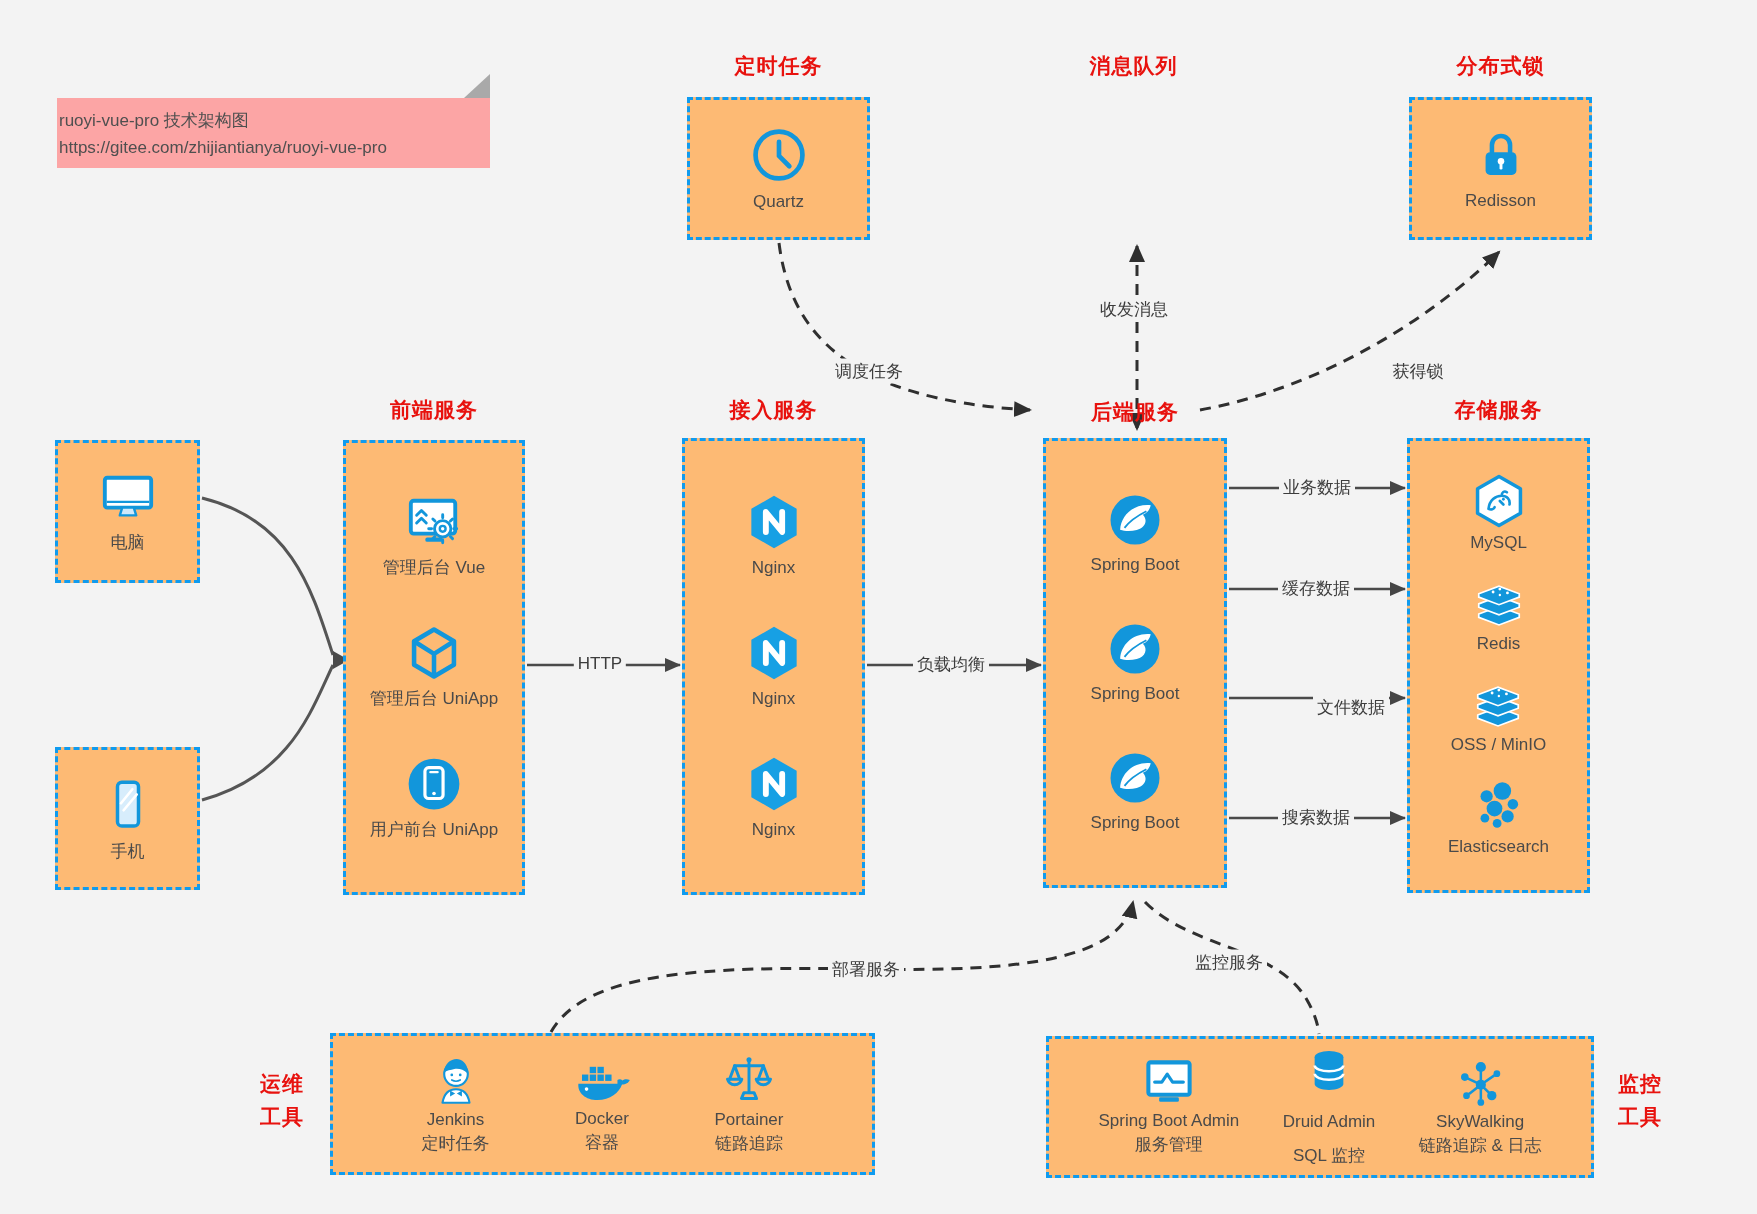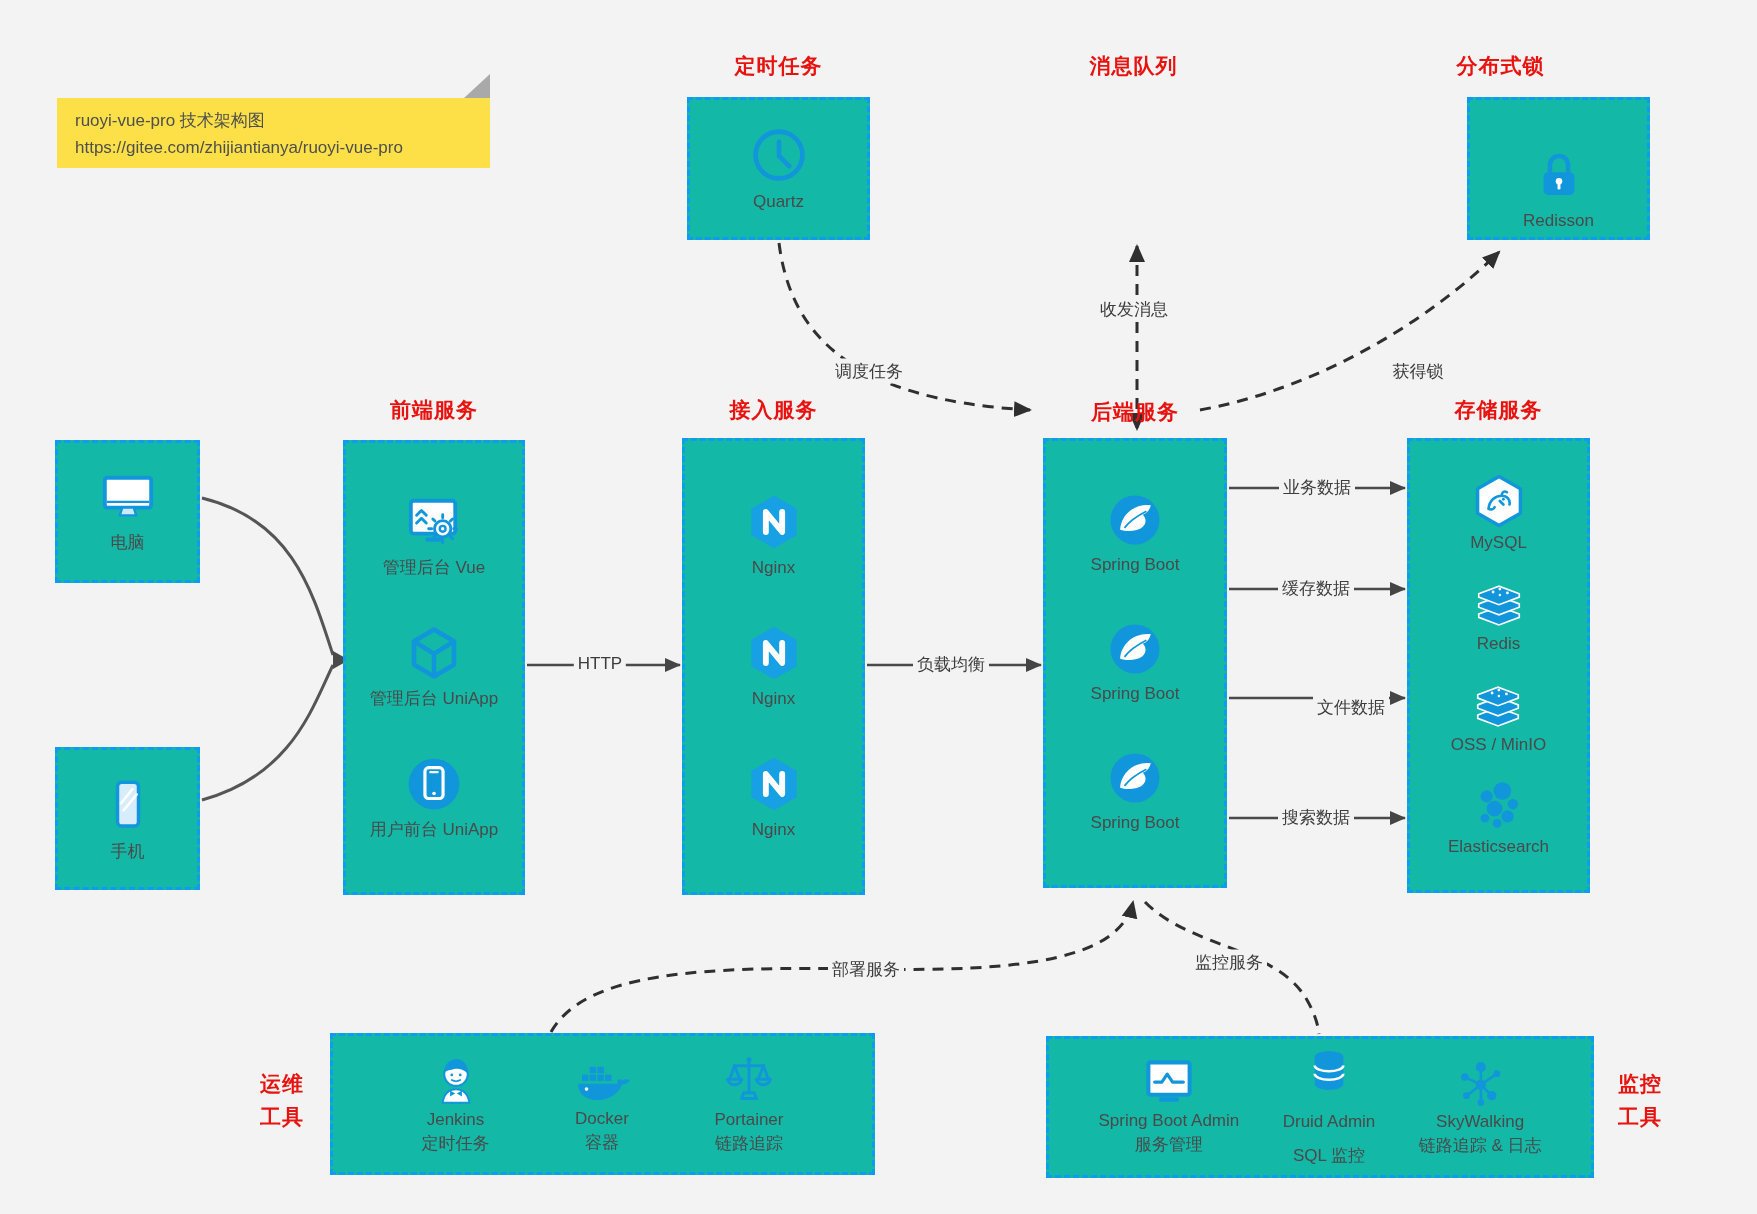--- a/index.html
+++ b/index.html
@@ -1,27 +1,27 @@
 <!DOCTYPE html>
 <html><head>
 <meta charset="utf-8">
 <style>
   html,body{margin:0;padding:0;}
   body{font-family:"Liberation Sans","DejaVu Sans",sans-serif;background:#f3f3f3;}
   .canvas{position:relative;width:1757px;height:1214px;background:#f3f3f3;overflow:hidden;}
-  .box{position:absolute;box-sizing:border-box;background:#14b8a6;border:3px dashed #0f9bef;}
+  .box{position:absolute;box-sizing:border-box;background:#fdba74;border:3px dashed #0f9bef;}
   .vbox{display:flex;flex-direction:column;align-items:center;justify-content:space-evenly;padding:6px 0;}
   .hbox{display:flex;flex-direction:row;align-items:center;justify-content:space-evenly;padding:0 6px;}
   .node{display:flex;flex-direction:column;align-items:center;gap:7px;}
   .node .lbl{font-size:17px;color:#4a4a4a;white-space:nowrap;line-height:1.2;}
   .node .desc{font-size:17px;color:#4a4a4a;white-space:nowrap;line-height:1.35;}
   .gtitle{position:absolute;color:#e8120e;font-weight:700;font-size:21px;text-align:center;letter-spacing:1px;white-space:nowrap;}
   .gtitle.side{line-height:1.55;}
   .elabel{position:absolute;transform:translate(-50%,-50%);background:#f3f3f3;color:#3c3c3c;font-size:17px;white-space:nowrap;padding:1px 4px;}
-  .note{position:absolute;left:57px;top:98px;width:433px;height:70px;background:#fde047;color:#4f4f4f;font-size:17px;line-height:1.6;padding:9px 0 0 18px;box-sizing:border-box;}
+  .note{position:absolute;left:57px;top:98px;width:433px;height:70px;background:#fca5a5;color:#4f4f4f;font-size:17px;line-height:1.6;padding:9px 0 0 2px;box-sizing:border-box;}
   .overlay{position:absolute;left:0;top:0;pointer-events:none;}
   svg{display:block;}
 </style>
 </head>
 <body>
 
 <div class="canvas">
 
   <svg class="overlay" width="1757" height="1214" viewBox="0 0 1757 1214">
     <defs>
@@ -67,21 +67,21 @@
           <path d="M32 18 V33 L43 44" stroke="#1296db" stroke-width="5" fill="none" stroke-linecap="round" stroke-linejoin="round"></path>
         </svg>
       </span>
       <span class="lbl">Quartz</span>
     </div>
   </div>
 
   <div class="gtitle" style="left:1042px;top:52px;width:183px;">消息队列</div>
 
   <div class="gtitle" style="left:1409px;top:52px;width:183px;">分布式锁</div>
-  <div class="box vbox" style="left:1467px;top:97px;width:183px;height:143px;justify-content:flex-end;">
+  <div class="box vbox" style="left:1409px;top:97px;width:183px;height:143px;">
     <div class="node">
       <span>
         <svg width="58" height="58" viewBox="0 0 64 64">
           <path d="M22 29 v-8 a10 10 0 0 1 20 0 v8" stroke="#1296db" stroke-width="5" fill="none" stroke-linecap="round"></path>
           <rect x="15" y="29" width="34" height="25" rx="5" fill="#1296db"></rect>
           <circle cx="32" cy="39" r="3.6" fill="#fff"></circle>
           <rect x="30.4" y="40" width="3.2" height="8" rx="1.5" fill="#fff"></rect>
         </svg>
       </span>
       <span class="lbl">Redisson</span>

